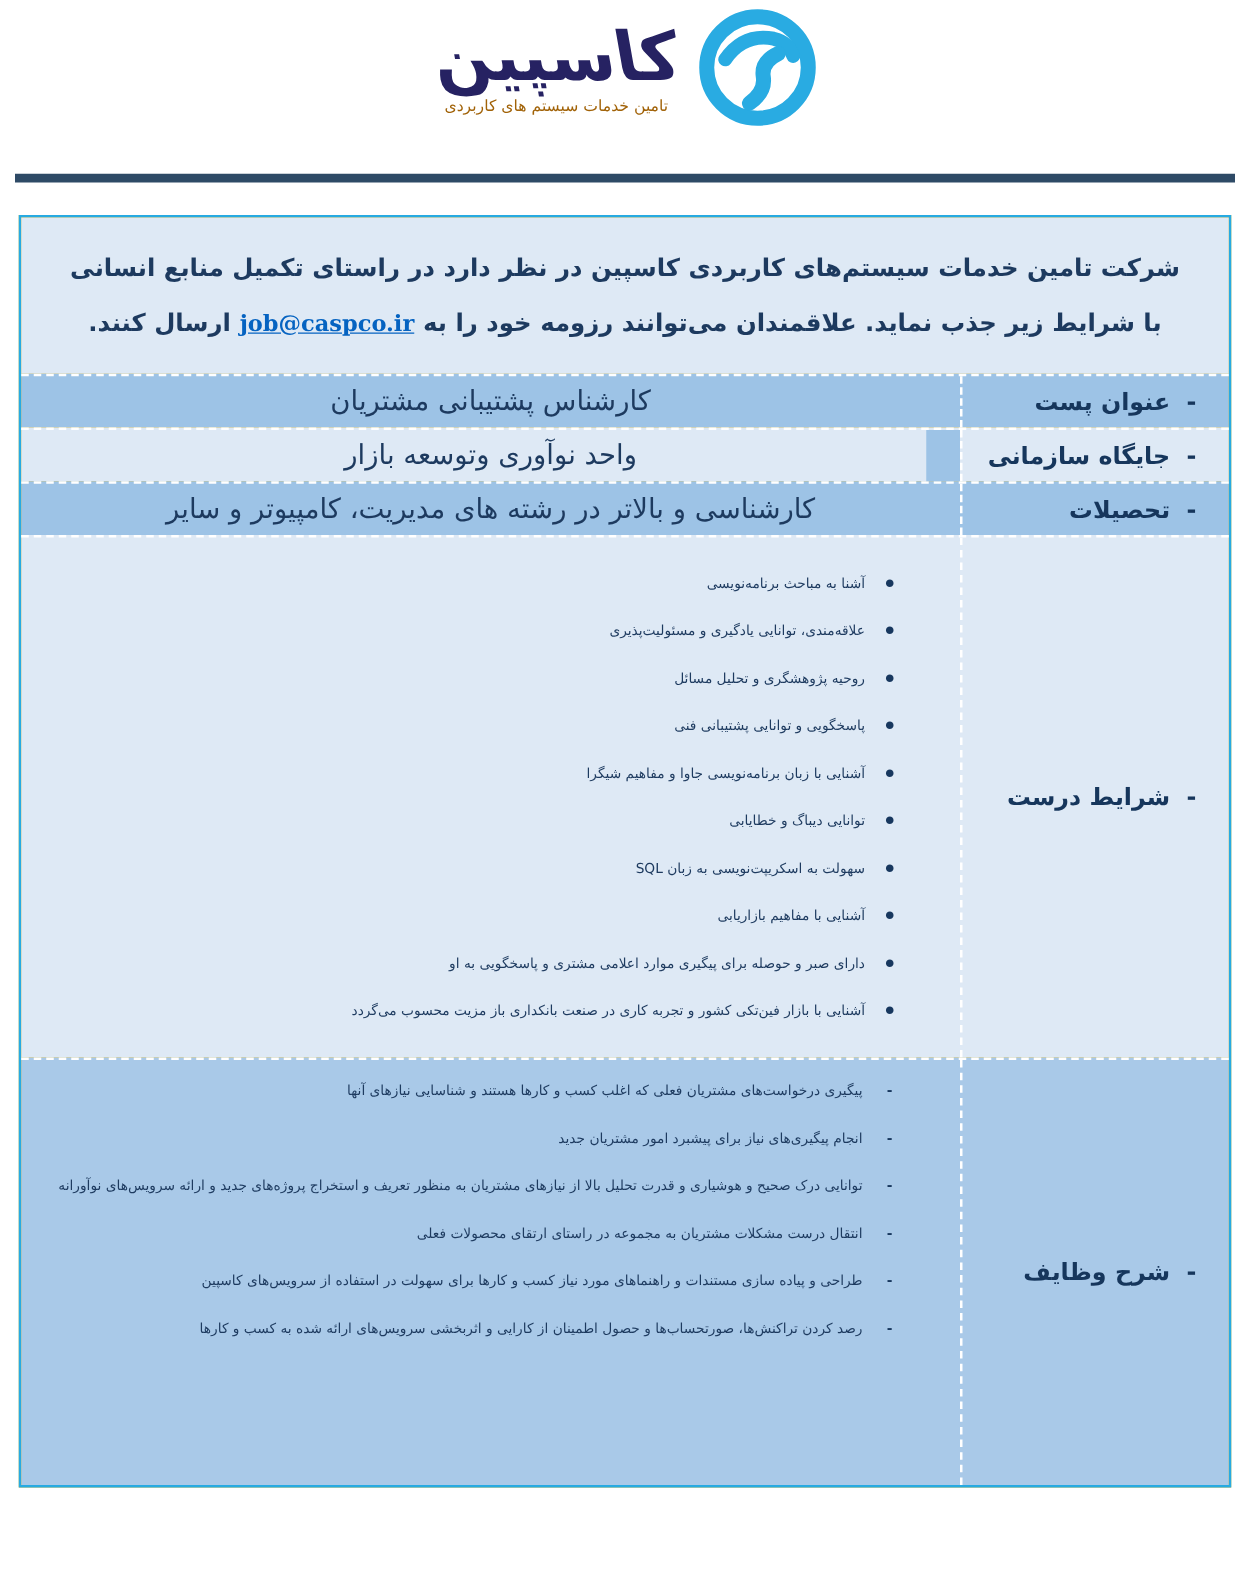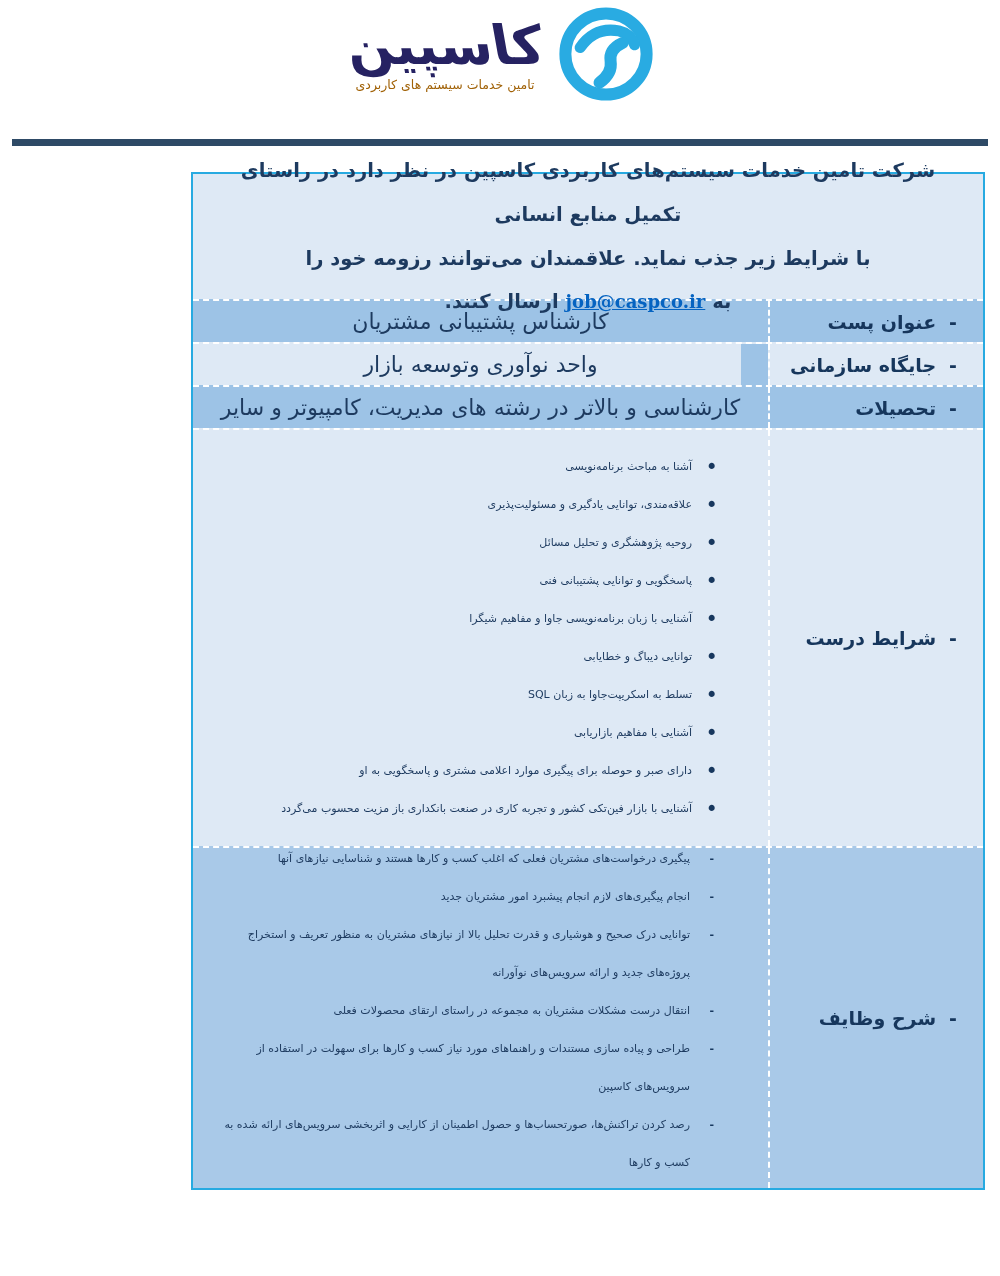--- a/index.html
+++ b/index.html
@@ -31,21 +31,21 @@
   .main-title {
     margin-top: 16px; height: 64px; line-height: 64px;
     text-align: center; font-size: 37px; font-weight: bold; color: #3e6d9c;
   }
   .rule {
     margin: 39px 12px 0 12px; height: 7px; background: #2e4a66;
   }
 
   
   .doc-table {
-    margin: 26px 15px 0 15px; width: 794px;
+    margin: 26px 15px 0 15px; width: 970px;
     border: 2px solid #27aae1; background: #eab308;
   }
   .intro-row {
     height: 125px; background: #dee9f5;
     display: flex; flex-direction: column; justify-content: center;
     text-align: center; font-weight: bold; font-size: 19.5px;
     line-height: 2.25; color: #1d3a5f; padding: 2px 30px;
   }
   .email-link {
     color: #0563c1; font-family: "DejaVu Serif", serif; font-size: 18px;
@@ -77,21 +77,21 @@
   .row-light .value-cell .strip {
     position: absolute; right: 0; top: 0; bottom: 0; width: 27px; background: #9dc3e6;
   }
 
   .list-row { display: flex; border-top: 2px dashed #ffffff; overflow: hidden; }
   .quals-row { height: 418px; }
   .duties-row { height: 342px; }
 
   .list-cell { flex: 1 1 auto; padding: 6px 48px 6px 28px; overflow: hidden; }
   .quals-row .list-cell { display: flex; align-items: center; }
-  .duties-row .list-cell { display: flex; align-items: flex-end; }
+  .duties-row .list-cell { display: flex; align-items: flex-start; }
   .item-list { list-style: none; width: 100%; }
 
   .item-list li {
     position: relative; text-align: right;
     font-size: 11px; line-height: 38px; color: #1d3a5f;
   }
   .quals-row li { padding-right: 28px; }
   .quals-row li::before {
     content: "•"; position: absolute; right: 2px; top: 0;
     font-size: 21px; color: #17375e;
@@ -164,36 +164,36 @@
         <span class="label-text">شرایط درست</span>
       </div>
       <div class="list-cell">
         <ul class="item-list">
           <li>آشنا به مباحث برنامه‌نویسی</li>
           <li>علاقه‌مندی، توانایی یادگیری و مسئولیت‌پذیری</li>
           <li>روحیه پژوهشگری و تحلیل مسائل</li>
           <li>پاسخگویی و توانایی پشتیبانی فنی</li>
           <li>آشنایی با زبان برنامه‌نویسی جاوا و مفاهیم شیگرا</li>
           <li>توانایی دیباگ و خطایابی</li>
-          <li>تسلط به اسکریپت‌جاوا به زبان SQL</li>
+          <li>سهولت به اسکریپت‌نویسی به زبان SQL</li>
           <li>آشنایی با مفاهیم بازاریابی</li>
           <li>دارای صبر و حوصله برای پیگیری موارد اعلامی مشتری و پاسخگویی به او</li>
           <li>آشنایی با بازار فین‌تکی کشور و تجربه کاری در صنعت بانکداری باز مزیت محسوب می‌گردد</li>
         </ul>
       </div>
     </div>
 
     <div class="list-row duties-row row-dutybg">
       <div class="label-cell">
         <span class="label-text">شرح وظایف</span>
       </div>
       <div class="list-cell">
         <ul class="item-list">
           <li>پیگیری درخواست‌های مشتریان فعلی که اغلب کسب و کارها هستند و شناسایی نیازهای آنها</li>
-          <li>انجام پیگیری‌های لازم انجام پیشبرد امور مشتریان جدید</li>
+          <li>انجام پیگیری‌های نیاز برای پیشبرد امور مشتریان جدید</li>
           <li>توانایی درک صحیح و هوشیاری و قدرت تحلیل بالا از نیازهای مشتریان به منظور تعریف و استخراج پروژه‌های جدید و ارائه سرویس‌های نوآورانه</li>
           <li>انتقال درست مشکلات مشتریان به مجموعه در راستای ارتقای محصولات فعلی</li>
           <li>طراحی و پیاده سازی مستندات و راهنماهای مورد نیاز کسب و کارها برای سهولت در استفاده از سرویس‌های کاسپین</li>
           <li>رصد کردن تراکنش‌ها، صورتحساب‌ها و حصول اطمینان از کارایی و اثربخشی سرویس‌های ارائه شده به کسب و کارها</li>
         </ul>
       </div>
     </div>
 
   </div>
 </div>

